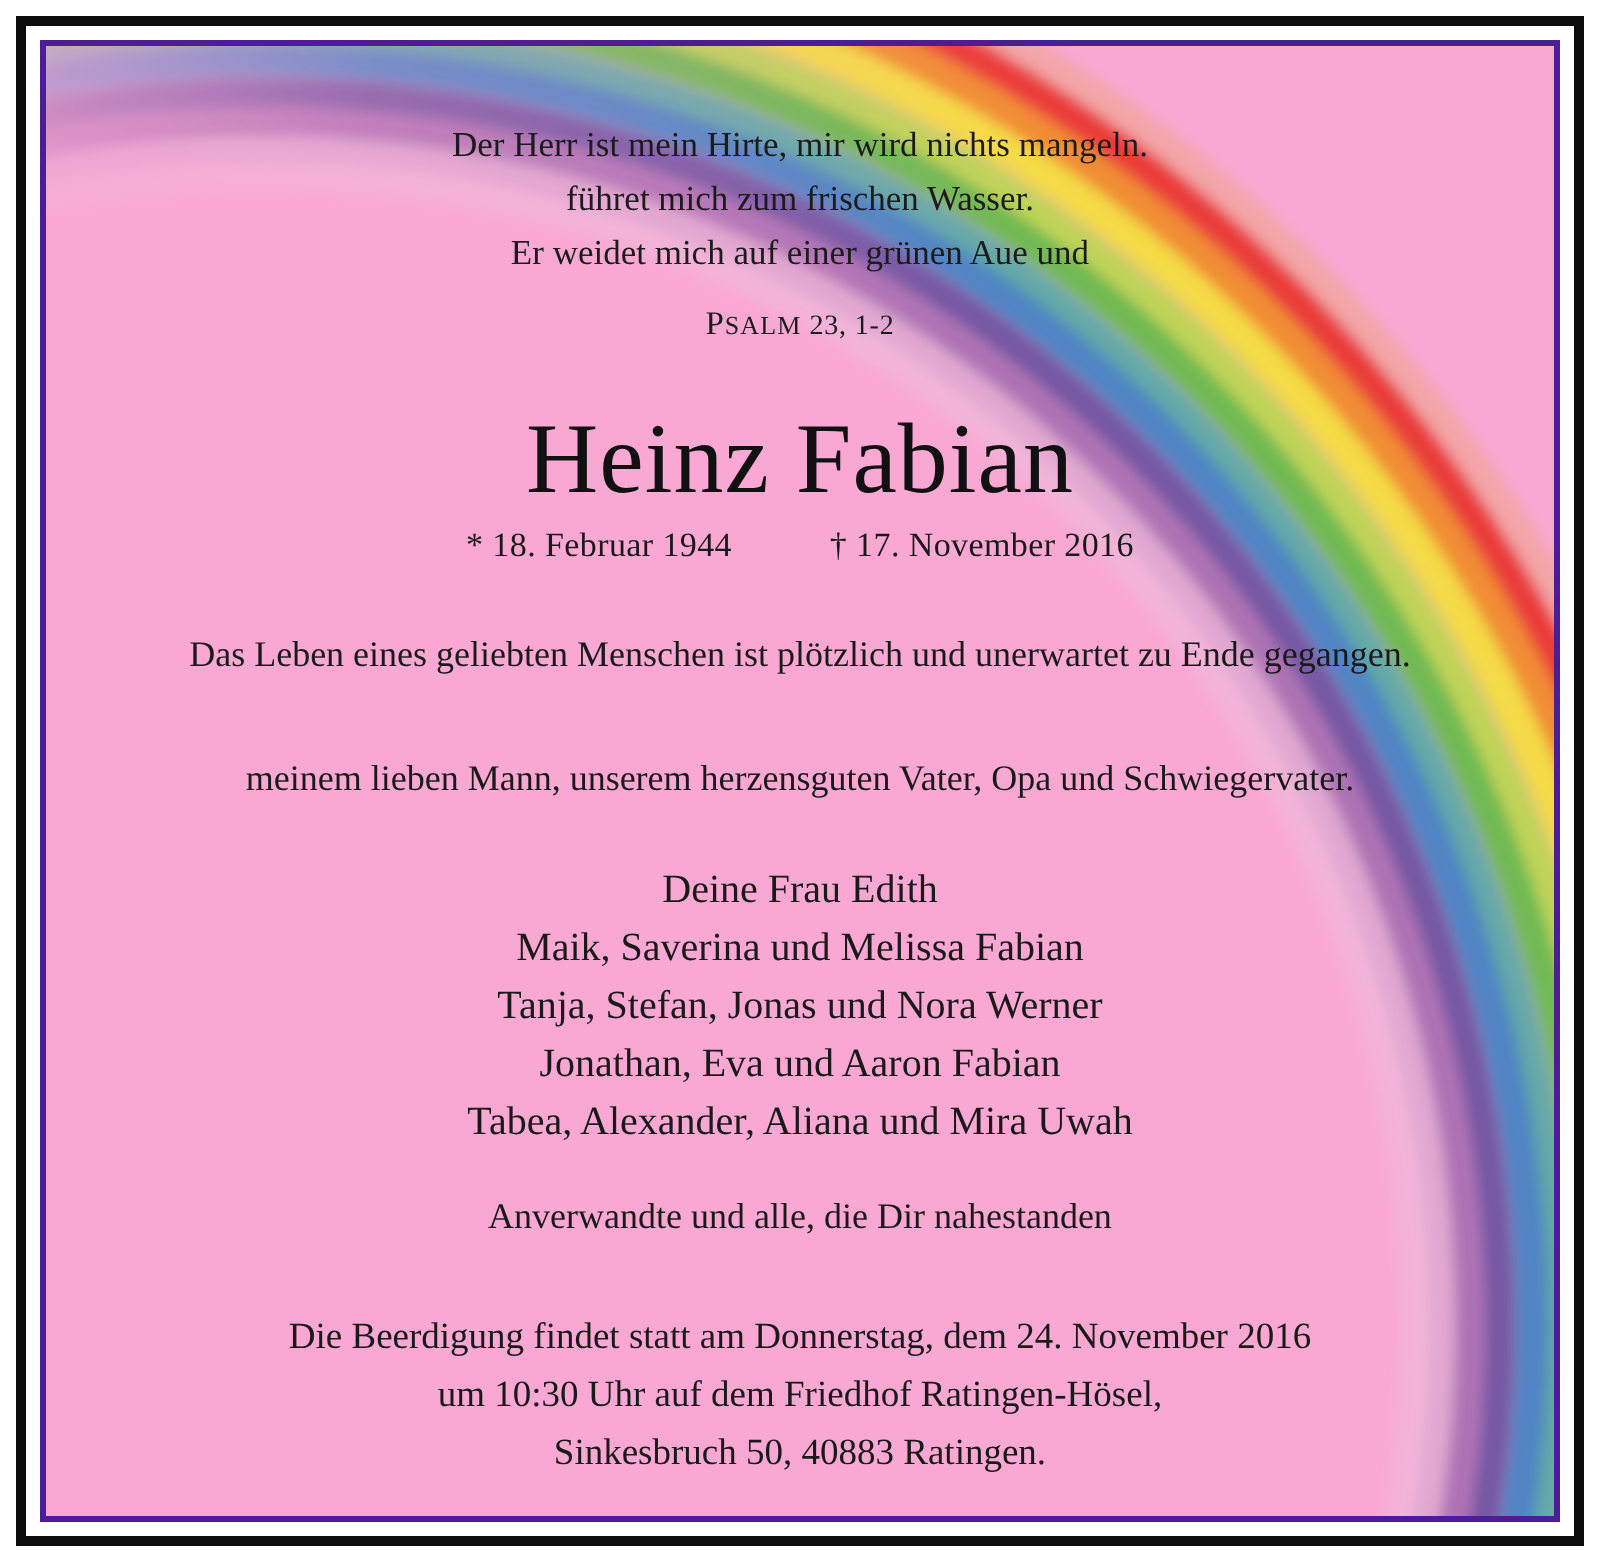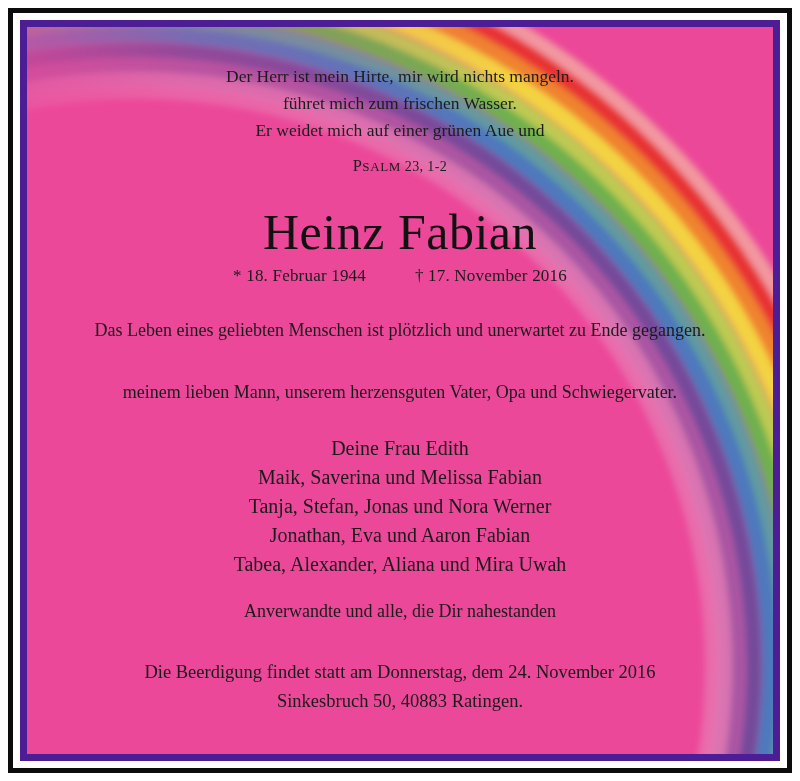--- a/index.html
+++ b/index.html
@@ -30,23 +30,23 @@
     bottom: 8px;
     border: 5px solid #0c0c0c;
     box-sizing: border-box;
   }
   .frame-inner {
     position: absolute;
     left: 20px;
     top: 20px;
     right: 20px;
     bottom: 20px;
-    border: 7px solid #4c1d95;
-    box-sizing: border-box;
-    background: #ec4899;
+    border: 3px solid #4c1d95;
+    box-sizing: border-box;
+    background: #f9a8d4;
     overflow: hidden;
   }
   
   .rainbow-wrap {
     position: absolute;
     left: 0;
     top: 0;
     right: 0;
     bottom: 0;
     overflow: hidden;
@@ -209,18 +209,19 @@
         <span class="family-line">Maik, Saverina und Melissa Fabian</span>
         <span class="family-line">Tanja, Stefan, Jonas und Nora Werner</span>
         <span class="family-line">Jonathan, Eva und Aaron Fabian</span>
         <span class="family-line">Tabea, Alexander, Aliana und Mira Uwah</span>
       </div>
 
       <div class="relatives">Anverwandte und alle, die Dir nahestanden</div>
 
       <div class="funeral">
         <span class="funeral-line">Die Beerdigung findet statt am Donnerstag, dem 24. November 2016</span>
+        <span class="funeral-line">um 10:30 Uhr auf dem Friedhof Ratingen-Hösel,</span>
         <span class="funeral-line">Sinkesbruch 50, 40883 Ratingen.</span>
       </div>
 
     </div>
   </div>
 </div>
 
 </body></html>

